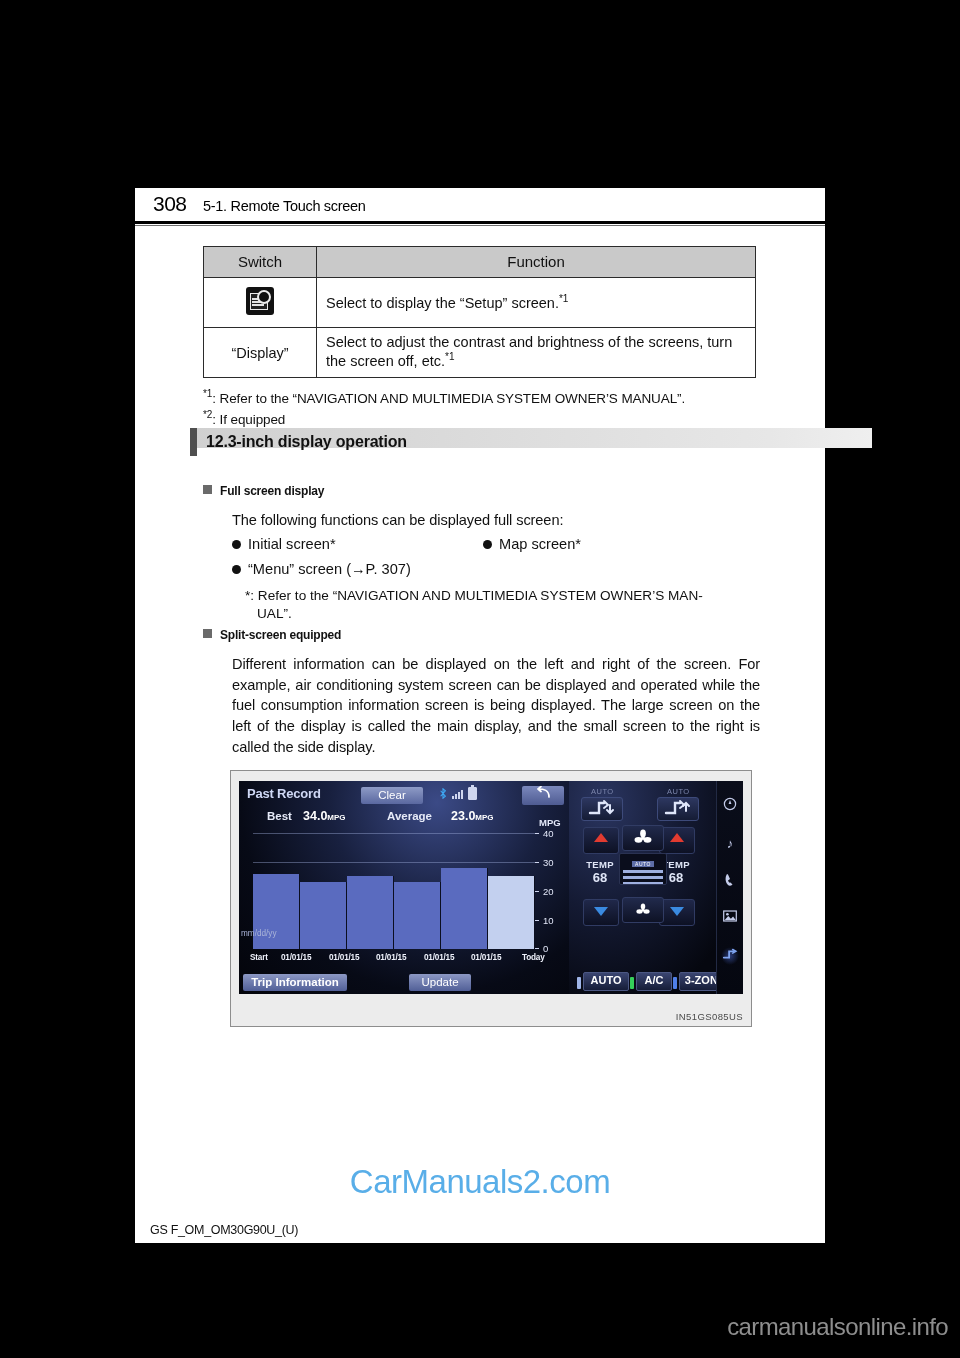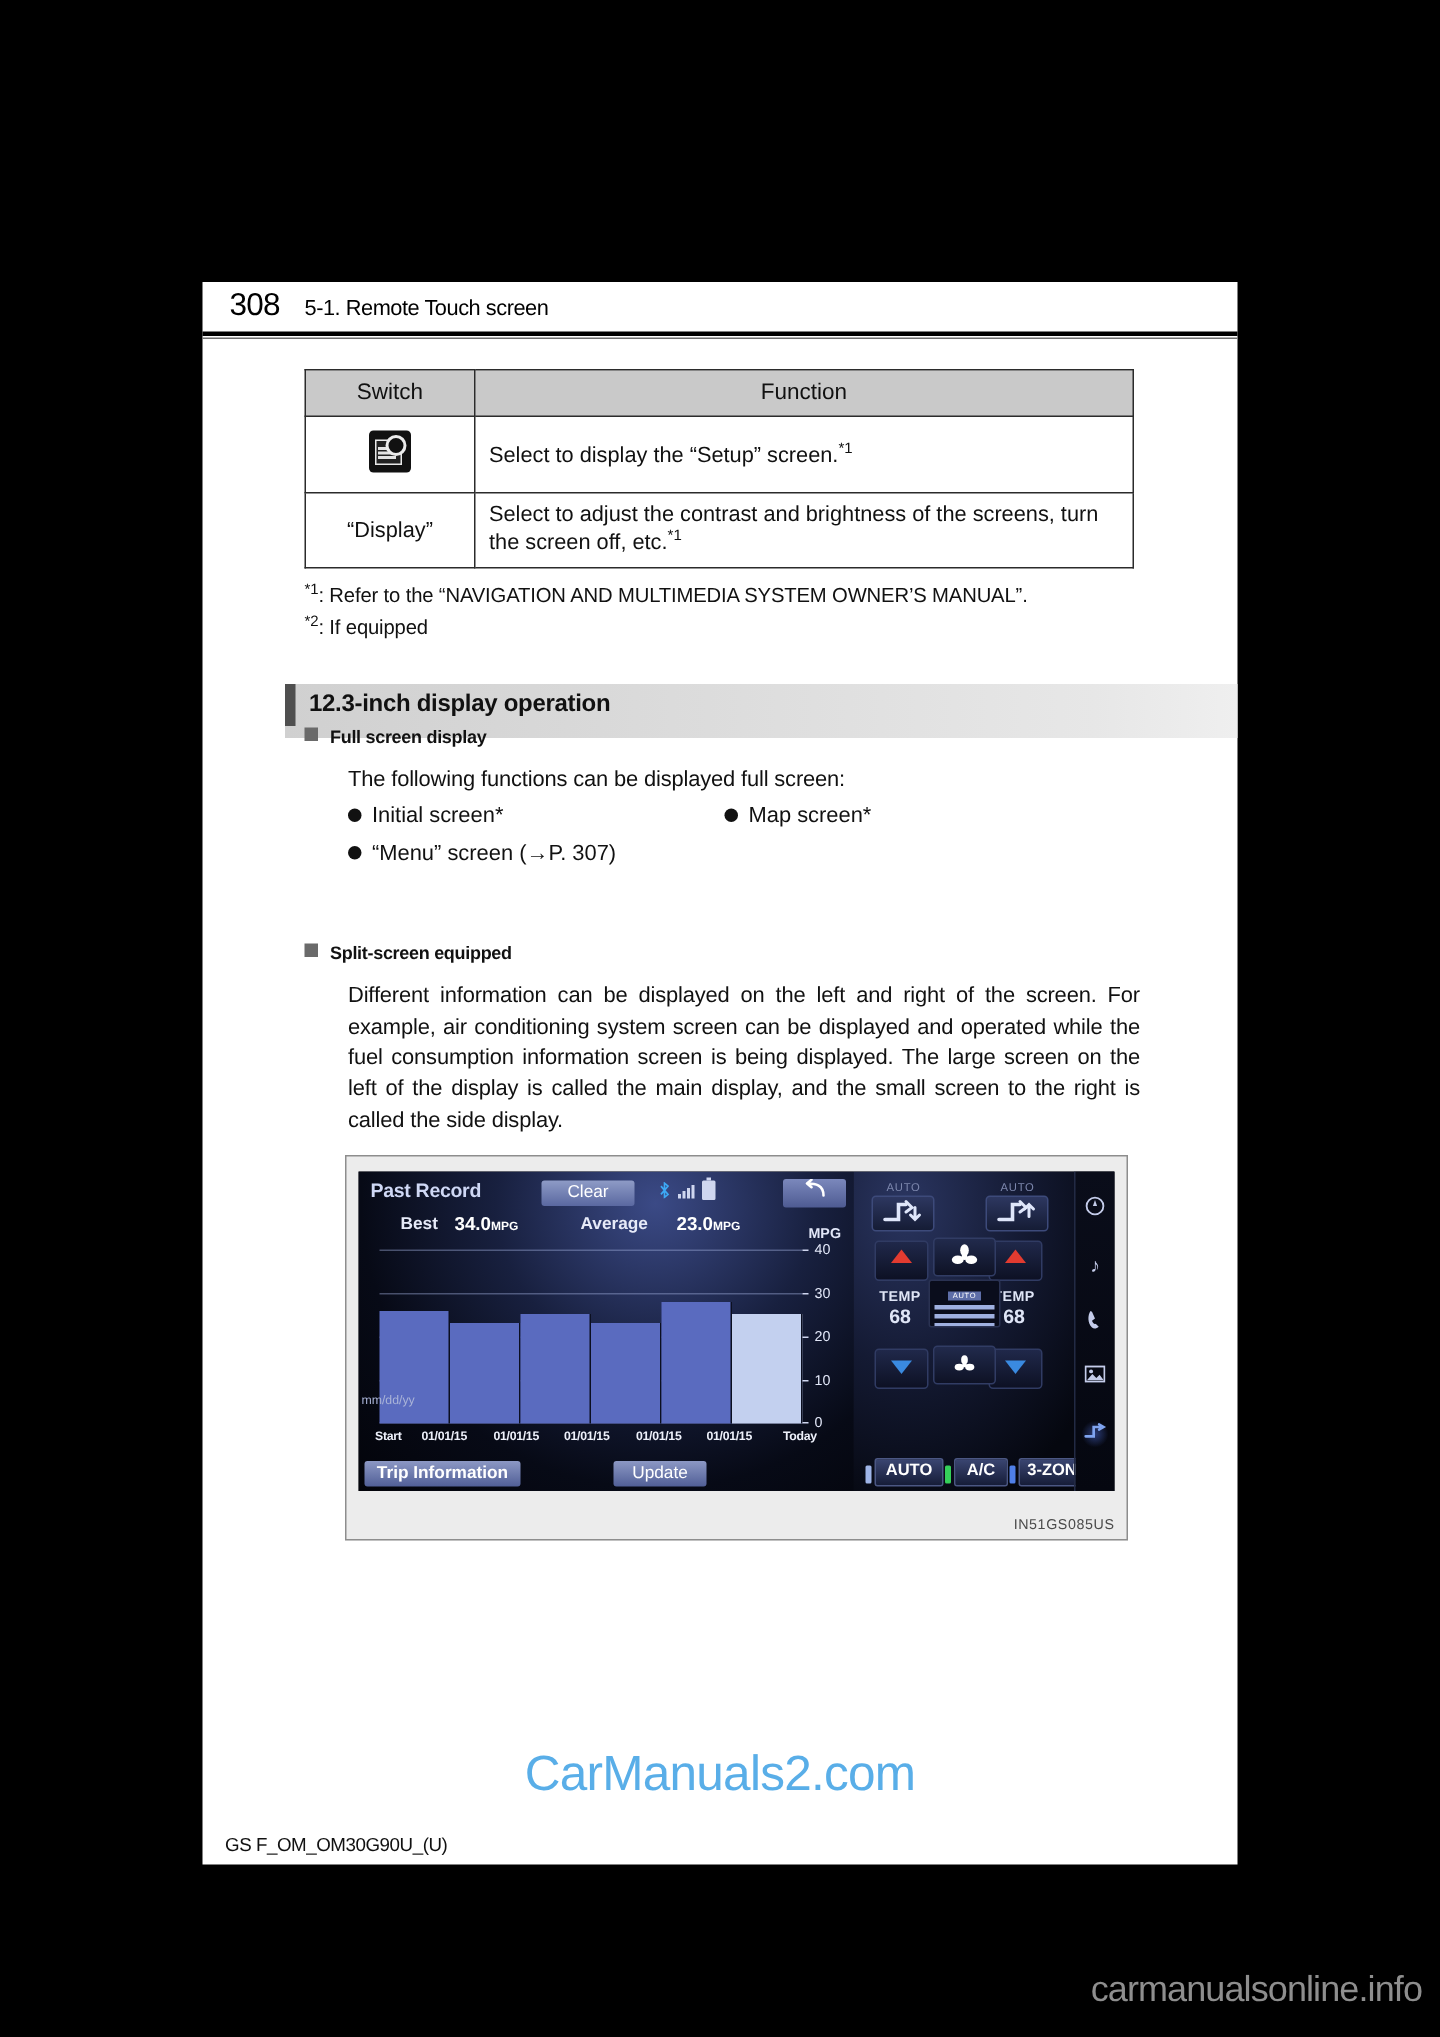--- a/index.html
+++ b/index.html
@@ -64,22 +64,23 @@
     position:absolute;right:3px;top:3px;width:10px;height:10px;
     border-radius:50%;border:2.4px solid #ececec;background:#111;
   }
   
   .fn{position:absolute;left:68px;font-size:13.5px;color:#111;letter-spacing:-0.1px;}
   .fn1{top:200px;}
   .fn2{top:221px;}
   .fn .sup{font-size:10px;vertical-align:super;}
   
   .sect-bar{
-    position:absolute;left:55px;top:268px;width:635px;height:36px;
+    position:absolute;left:55px;top:240px;width:635px;height:20px;
     background:linear-gradient(to right,#d0d0d0,#e7e7e7 85%,#efefef);
+    padding-left:47px;
   }
   .sect-bar .tab{
     position:absolute;left:0;top:0;width:7px;height:28px;background:#4f4f4f;
   }
   .sect-bar .txt{
     position:absolute;left:16px;top:5px;font-size:16px;font-weight:bold;
     color:#111;letter-spacing:-0.2px;
   }
   
   .blk{position:absolute;color:#111;}
@@ -285,20 +286,24 @@
   <div class="blk bul" style="left:97px;top:348px;">
     <span class="dot"></span><span>Initial screen*</span>
   </div>
   <div class="blk bul" style="left:348px;top:348px;">
     <span class="dot"></span><span>Map screen*</span>
   </div>
   <div class="blk bul" style="left:97px;top:373px;">
     <span class="dot"></span><span>“Menu” screen (→P. 307)</span>
   </div>
 
+  <div class="blk note" style="left:110px;top:399px;width:520px;">
+    <div>*: Refer to the “NAVIGATION AND MULTIMEDIA SYSTEM OWNER’S MAN-</div>
+    <div style="padding-left:12px;">UAL”.</div>
+  </div>
 
   <div class="blk sq-head" style="left:68px;top:440px;">
     <span class="sq"></span><span>Split-screen equipped</span>
   </div>
   <div class="blk para" style="left:97px;top:466px;width:528px;text-align:justify;">Different information can be displayed on the left and right of the screen. For example, air conditioning system screen can be displayed and operated while the fuel consumption information screen is being displayed. The large screen on the left of the display is called the main display, and the small screen to the right is called the side display.</div>
 
   <div class="fig">
     <div class="fig-code">IN51GS085US</div>
 
     <div class="screen">

